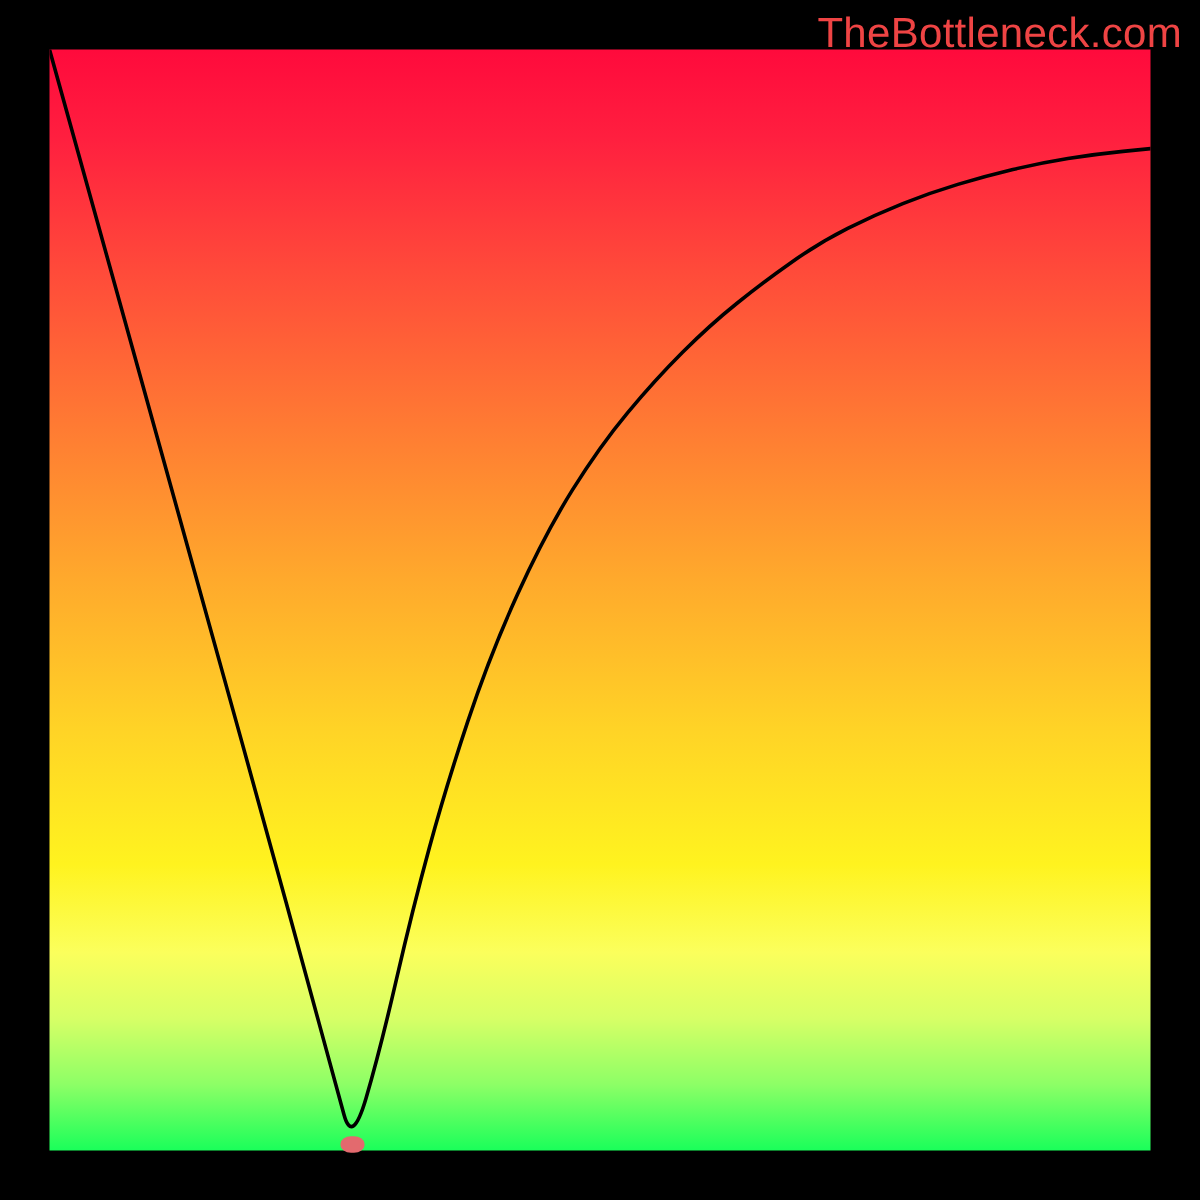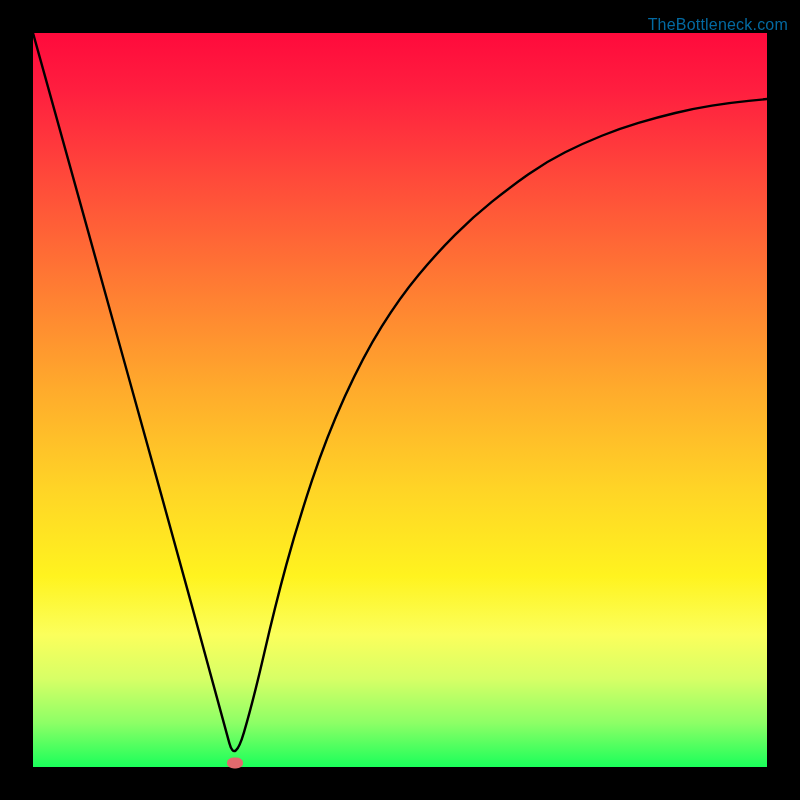--- a/index.html
+++ b/index.html
@@ -41,24 +41,24 @@
   svg.curve {
     position: absolute;
     left: 0;
     top: 0;
     width: 734px;
     height: 734px;
     pointer-events: none;
   }
   .watermark {
     position: absolute;
-    top: 16px;
+    top: 6px;
     right: 12px;
-    color: #0369a1;
-    font-size: 16px;
+    color: #ef4444;
+    font-size: 28px;
     letter-spacing: 0.2px;
     user-select: none;
   }
   .marker {
     position: absolute;
     width: 16px;
     height: 11px;
     background: #e36a6e;
     border-radius: 7px / 5px;
     transform: translate(-50%, -50%);

